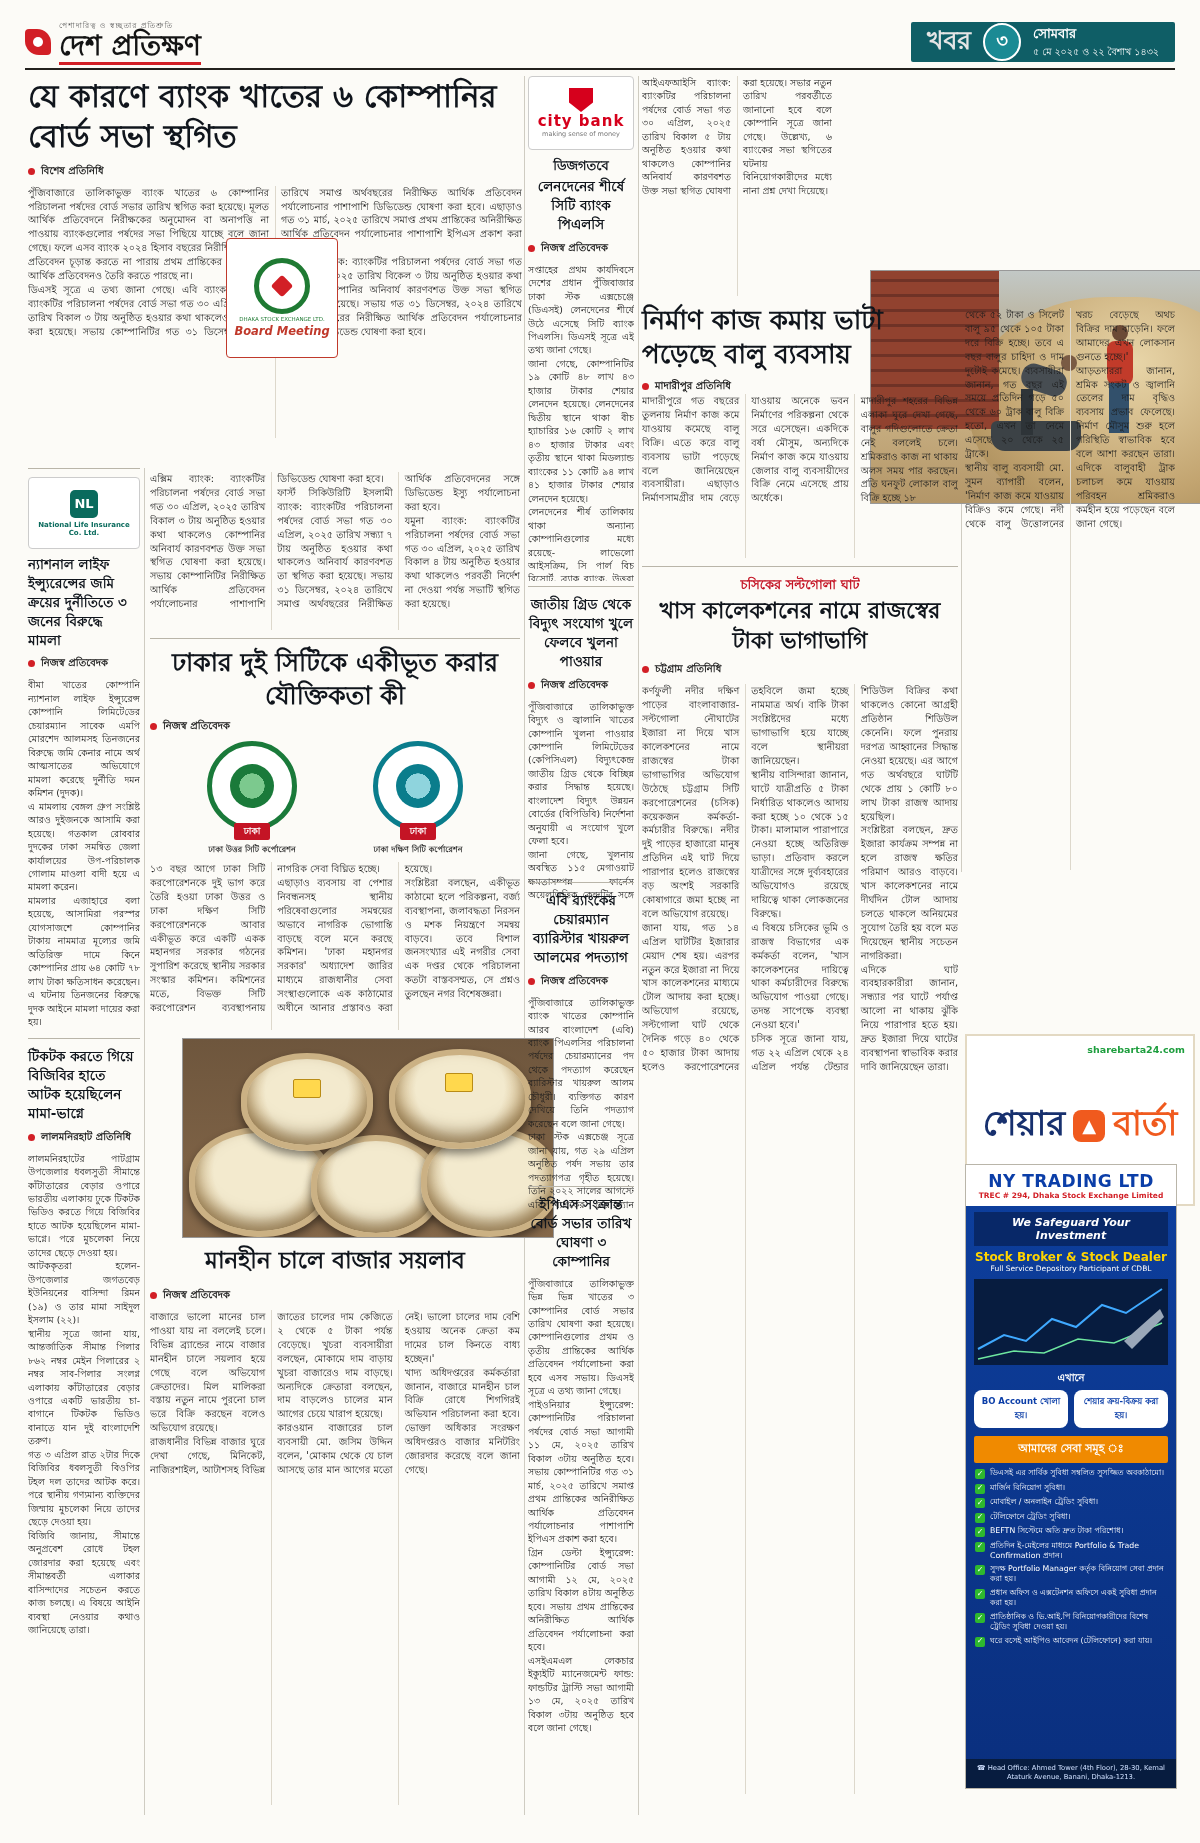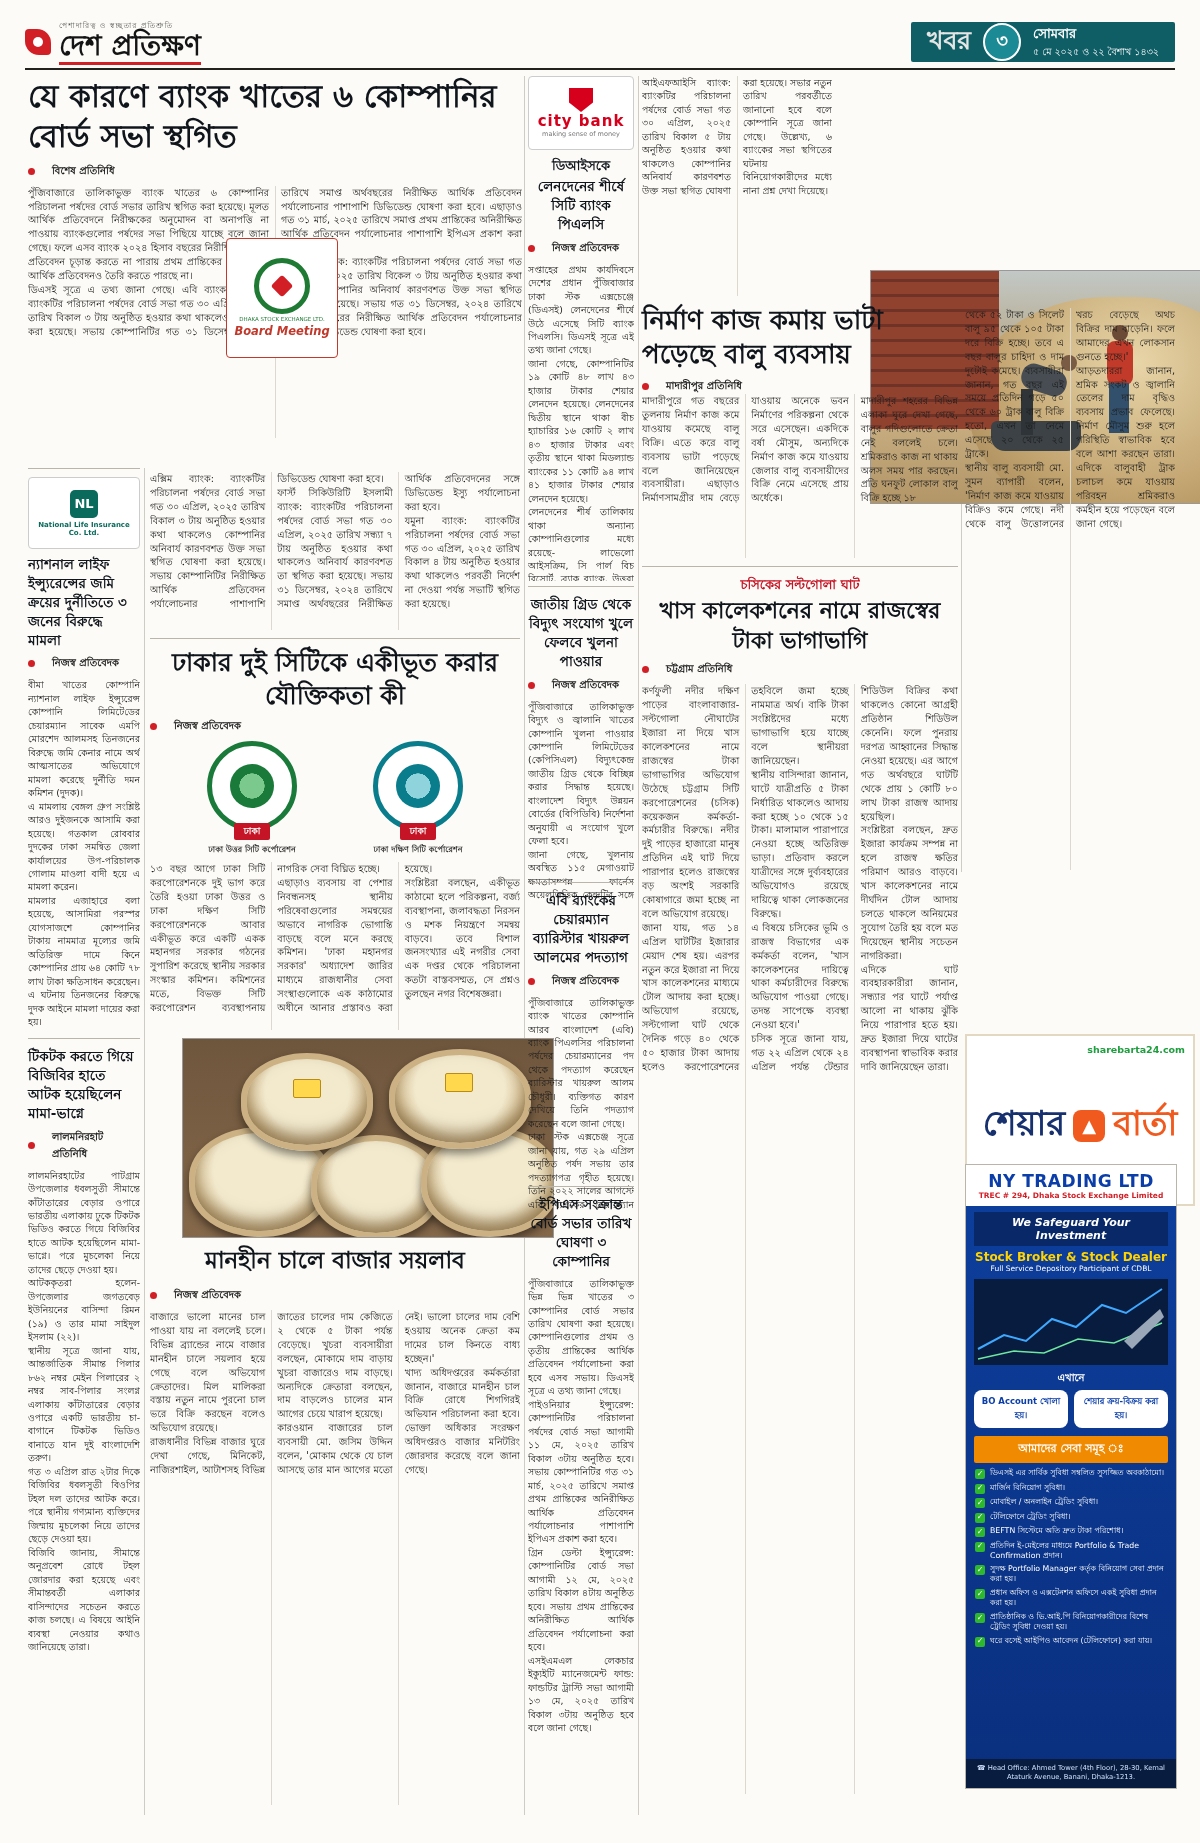--- a/index.html
+++ b/index.html
@@ -21,21 +21,21 @@
   .hdr-date .d1{font-size:13px;font-weight:bold;}
   .hdr-date .d2{font-size:9.5px;}
   .hdr-rule{left:25px;top:68px;width:1150px;height:2px;background:#23211e;}
 
   
   .hl{font-weight:bold;color:#10151c;}
   .hl-lead{font-size:31px;line-height:1.3;}
   .hl-mid{font-size:25px;line-height:1.3;text-align:center;}
   .hl-sm{font-size:13.5px;line-height:1.4;}
   .kicker{color:#c41425;font-weight:bold;font-size:13px;text-align:center;}
-  .byline{display:flex;align-items:center;gap:17px;font-size:10px;font-weight:bold;color:#222;margin:6px 0;}
+  .byline{display:flex;align-items:center;gap:6px;font-size:10px;font-weight:bold;color:#222;margin:6px 0;}
   .dot{width:7px;height:7px;border-radius:50%;background:#d21f26;flex:0 0 auto;}
   .body{font-size:9.6px;line-height:1.45;text-align:justify;color:#1d1d1d;white-space:pre-line;overflow:hidden;}
   .cols2{column-count:2;column-gap:12px;column-rule:1px solid #ddd8cc;}
   .cols3{column-count:3;column-gap:12px;column-rule:1px solid #ddd8cc;}
   .bt{border-top:1px solid #b9b5a9;padding-top:8px;}
 
   
   .logo-box{background:#fff;border:1px solid #ccc;border-radius:4px;display:flex;flex-direction:column;align-items:center;justify-content:center;padding:5px;}
   .board-logo{position:absolute;left:198px;top:52px;width:100px;height:108px;border:1.5px solid #c0392b;}
   .board-circle{width:46px;height:46px;border-radius:50%;border:5px solid #1f7a33;display:flex;align-items:center;justify-content:center;}
@@ -233,21 +233,21 @@
 কারওয়ান বাজারের চাল ব্যবসায়ী মো. জসিম উদ্দিন বলেন, 'মোকাম থেকে যে চাল আসছে তার মান আগের মতো নেই। ভালো চালের দাম বেশি হওয়ায় অনেক ক্রেতা কম দামের চাল কিনতে বাধ্য হচ্ছেন।'
 খাদ্য অধিদপ্তরের কর্মকর্তারা জানান, বাজারে মানহীন চাল বিক্রি রোধে শিগগিরই অভিযান পরিচালনা করা হবে। ভোক্তা অধিকার সংরক্ষণ অধিদপ্তরও বাজার মনিটরিং জোরদার করেছে বলে জানা গেছে।</div>
   </div>
 
   <div class="abs" style="left:528px;top:76px;width:106px;">
     <div class="logo-box" style="height:62px;">
       <div class="cb-flag"></div>
       <div class="cb-name">city bank</div>
       <div class="cb-tag">making sense of money</div>
     </div>
-    <div class="hl" style="font-size:13px;text-align:center;margin-top:6px;">ডিআইসকে</div>
+    <div class="hl" style="font-size:13px;text-align:center;margin-top:6px;">ডিজগতবে</div>
     <div class="hl hl-sm" style="text-align:center;">লেনদেনের শীর্ষে সিটি ব্যাংক পিএলসি</div>
     <div class="byline">
         <span class="dot"></span>
         <span>নিজস্ব প্রতিবেদক</span>
       </div>
     <div class="body" style="height:318px;font-size:9.3px;">সপ্তাহের প্রথম কার্যদিবসে দেশের প্রধান পুঁজিবাজার ঢাকা স্টক এক্সচেঞ্জে (ডিএসই) লেনদেনের শীর্ষে উঠে এসেছে সিটি ব্যাংক পিএলসি। ডিএসই সূত্রে এই তথ্য জানা গেছে।
 জানা গেছে, কোম্পানিটির ১৯ কোটি ৪৮ লাখ ৪৩ হাজার টাকার শেয়ার লেনদেন হয়েছে। লেনদেনের দ্বিতীয় স্থানে থাকা বীচ হ্যাচারির ১৬ কোটি ২ লাখ ৪৩ হাজার টাকার এবং তৃতীয় স্থানে থাকা মিডল্যান্ড ব্যাংকের ১১ কোটি ৯৪ লাখ ৪১ হাজার টাকার শেয়ার লেনদেন হয়েছে।
 লেনদেনের শীর্ষ তালিকায় থাকা অন্যান্য কোম্পানিগুলোর মধ্যে রয়েছে- লাভেলো আইসক্রিম, সি পার্ল বিচ রিসোর্ট, ব্র্যাক ব্যাংক, উত্তরা ব্যাংক, বারাকা পাওয়ার এবং শাইনপুকুর সিরামিকস লিমিটেড।</div>
   </div>
 

